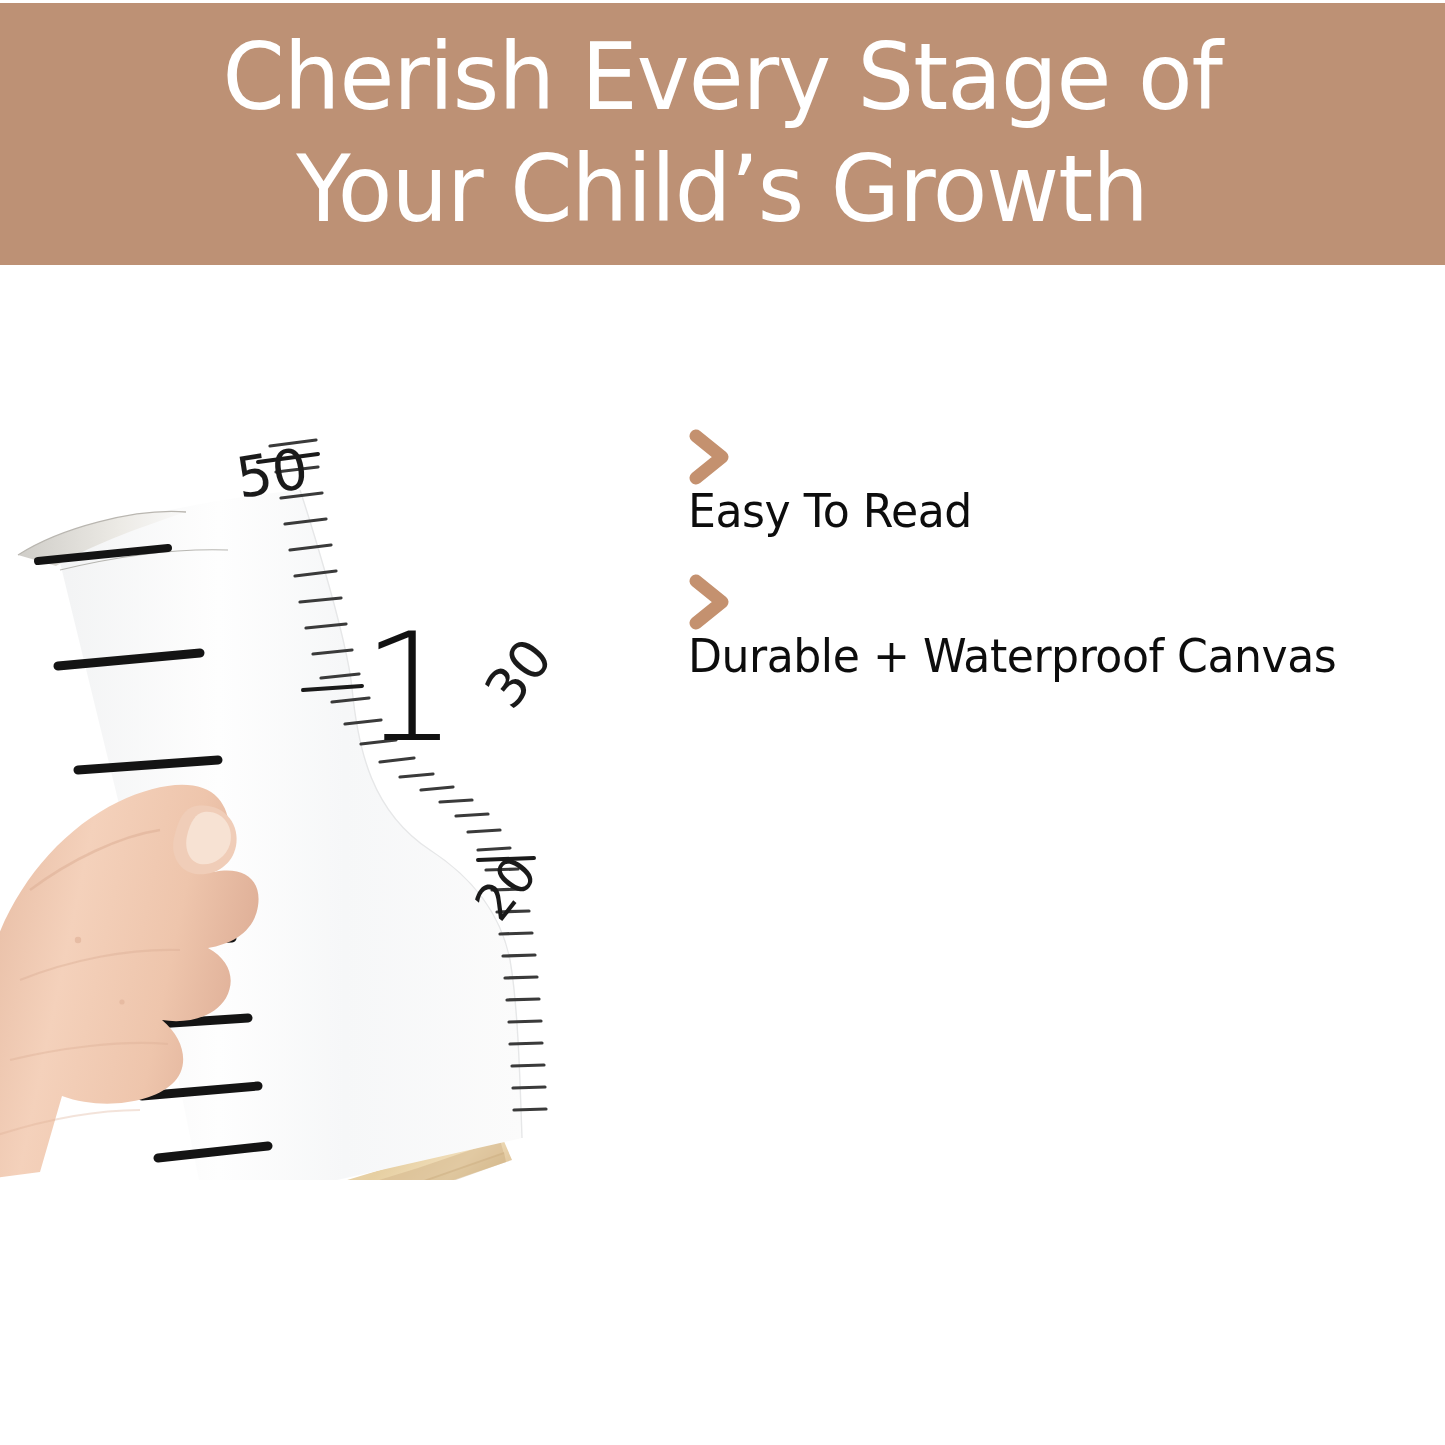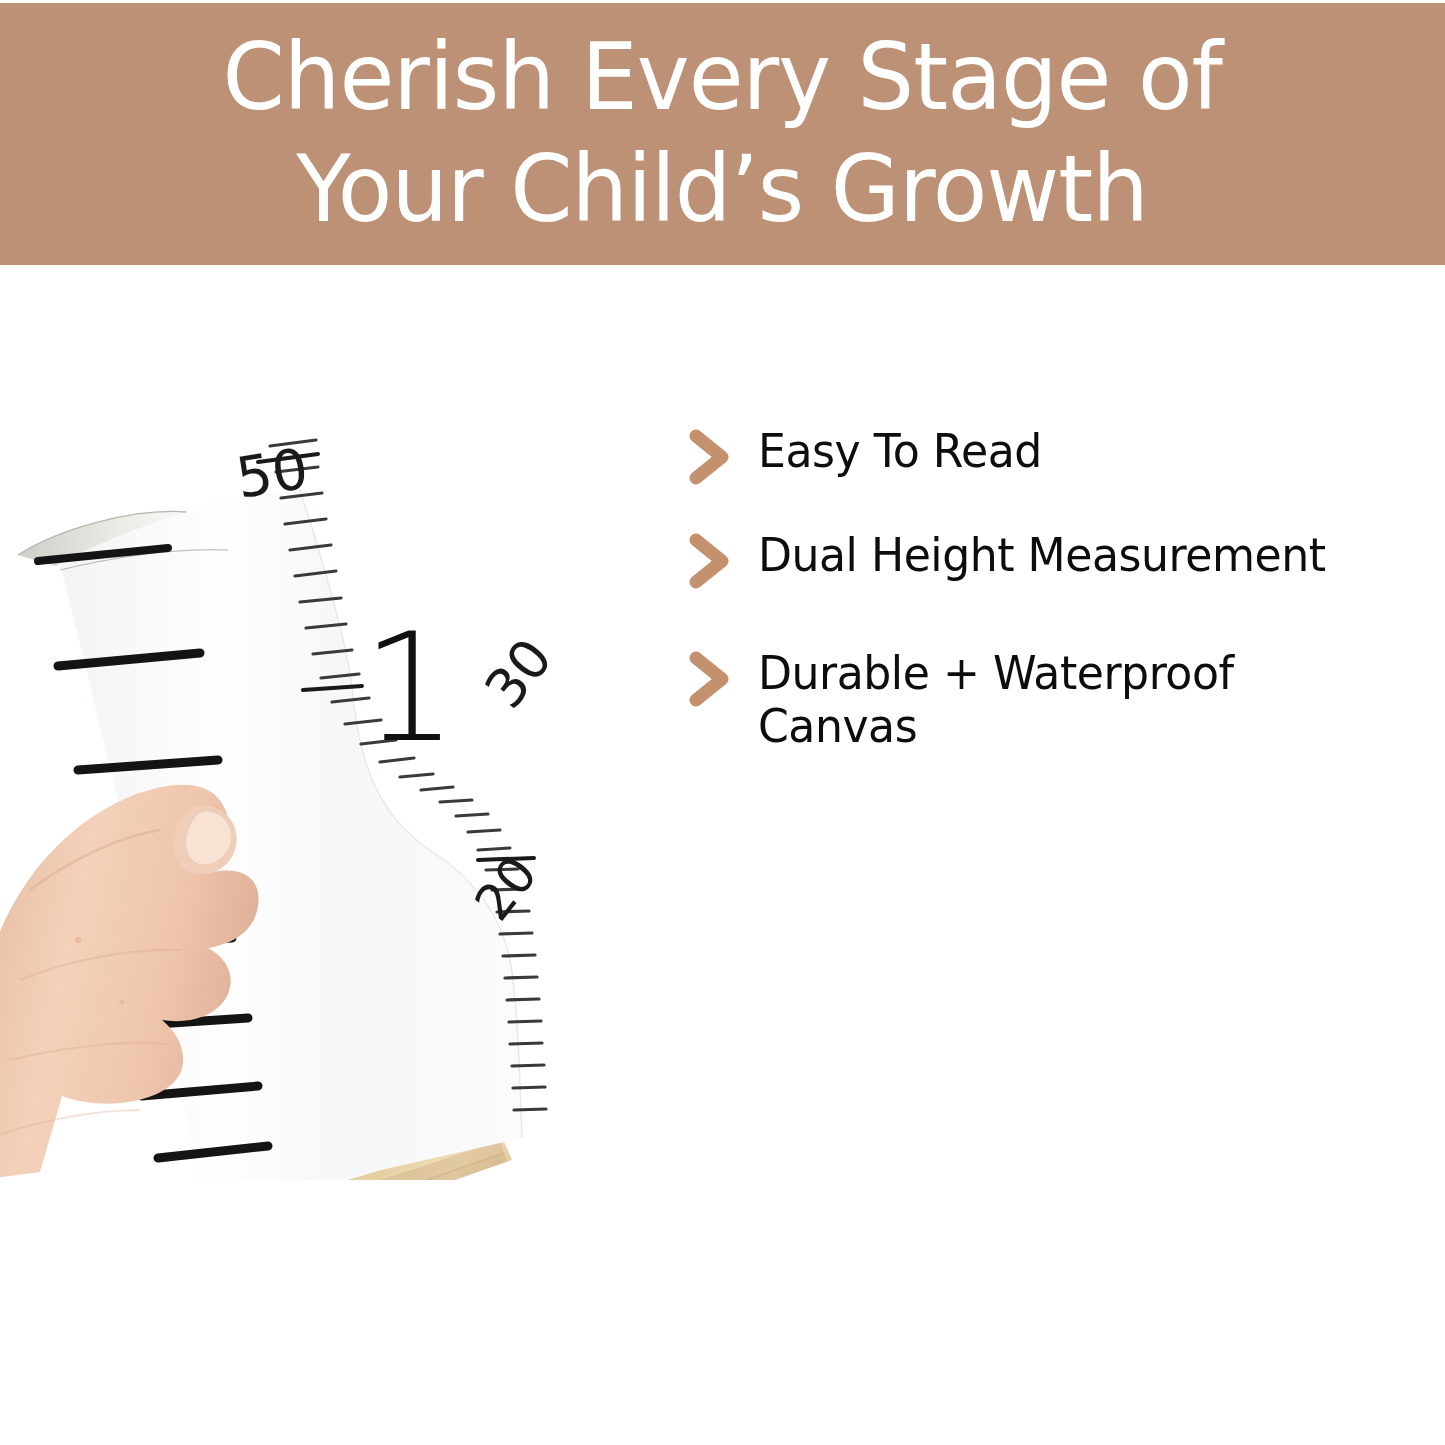--- a/index.html
+++ b/index.html
@@ -56,20 +56,21 @@
   #feature-list{
     position:absolute;
     left:688px; top:160px;
     width:740px;
   }
   .feature-item{
     display:flex;
     align-items:flex-start;
     margin-bottom:18px;
     min-height:86px;
+    flex-direction:column;
   }
   .feature-item.compact{ min-height:74px;margin-top:32px; }
   .chevron-icon{
     flex:0 0 auto;
     width:44px; height:56px;
     margin-right:26px;
     margin-top:4px;
   }
   .feature-label{
     color:#0d0d0d;
@@ -250,28 +251,20 @@
 
     <div class="feature-item">
       <span class="chevron-icon">
         <svg viewBox="0 0 44 56" width="44" height="56">
           <path d="M8 7 L34 28 L8 49" fill="none" stroke="#c4916f" stroke-width="13" stroke-linecap="round" stroke-linejoin="round"></path>
         </svg>
       </span>
       <span class="feature-label">Easy To Read</span>
     </div>
 
-    <div class="feature-item">
-      <span class="chevron-icon">
-        <svg viewBox="0 0 44 56" width="44" height="56">
-          <path d="M8 7 L34 28 L8 49" fill="none" stroke="#c4916f" stroke-width="13" stroke-linecap="round" stroke-linejoin="round"></path>
-        </svg>
-      </span>
-      <span class="feature-label">Dual Height Measurement</span>
-    </div>
 
 
     <div class="feature-item compact">
       <span class="chevron-icon">
         <svg viewBox="0 0 44 56" width="44" height="56">
           <path d="M8 7 L34 28 L8 49" fill="none" stroke="#c4916f" stroke-width="13" stroke-linecap="round" stroke-linejoin="round"></path>
         </svg>
       </span>
       <span class="feature-label">Durable + Waterproof Canvas</span>
     </div>

